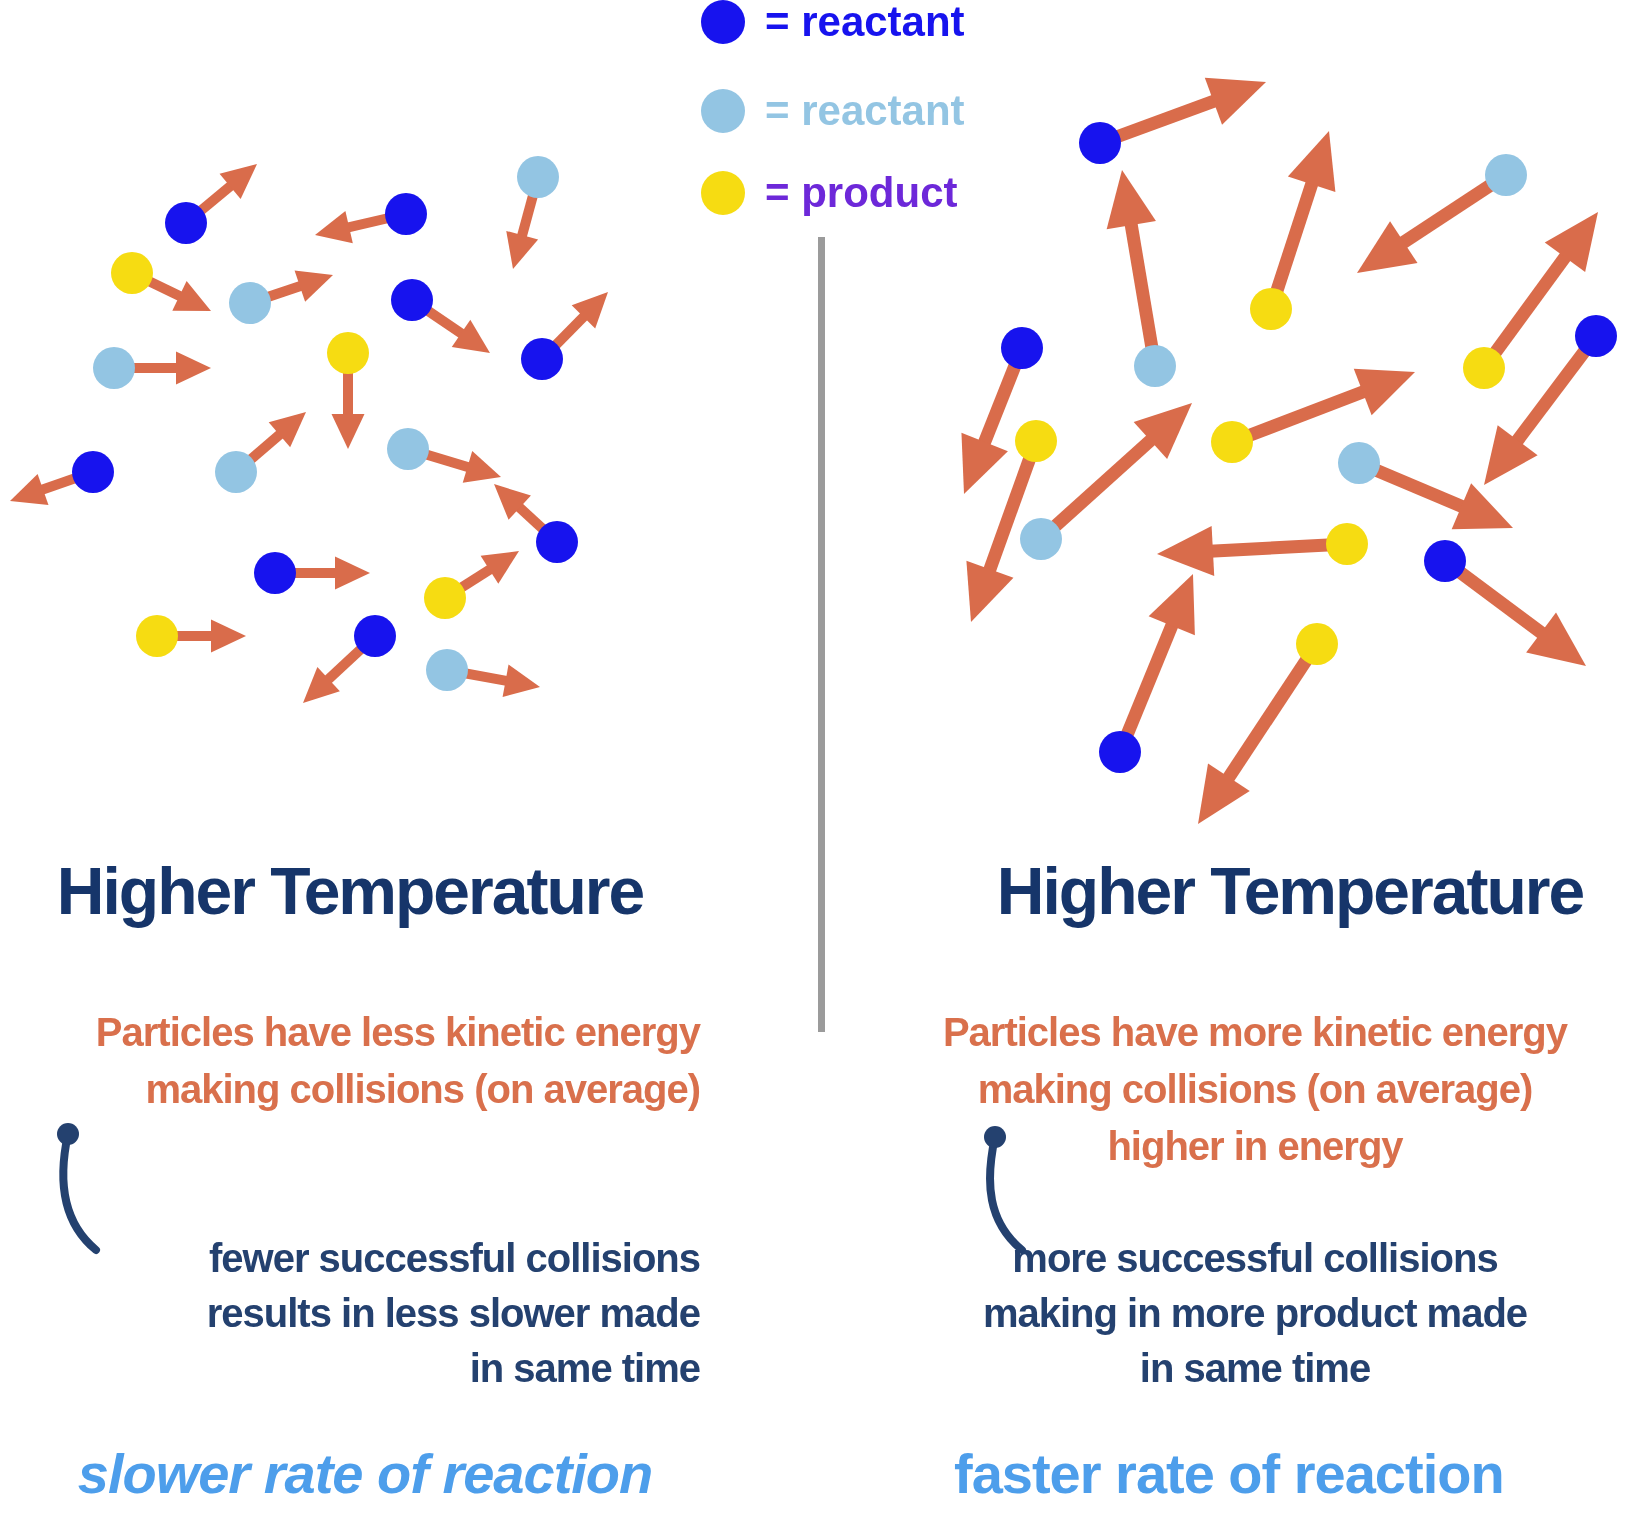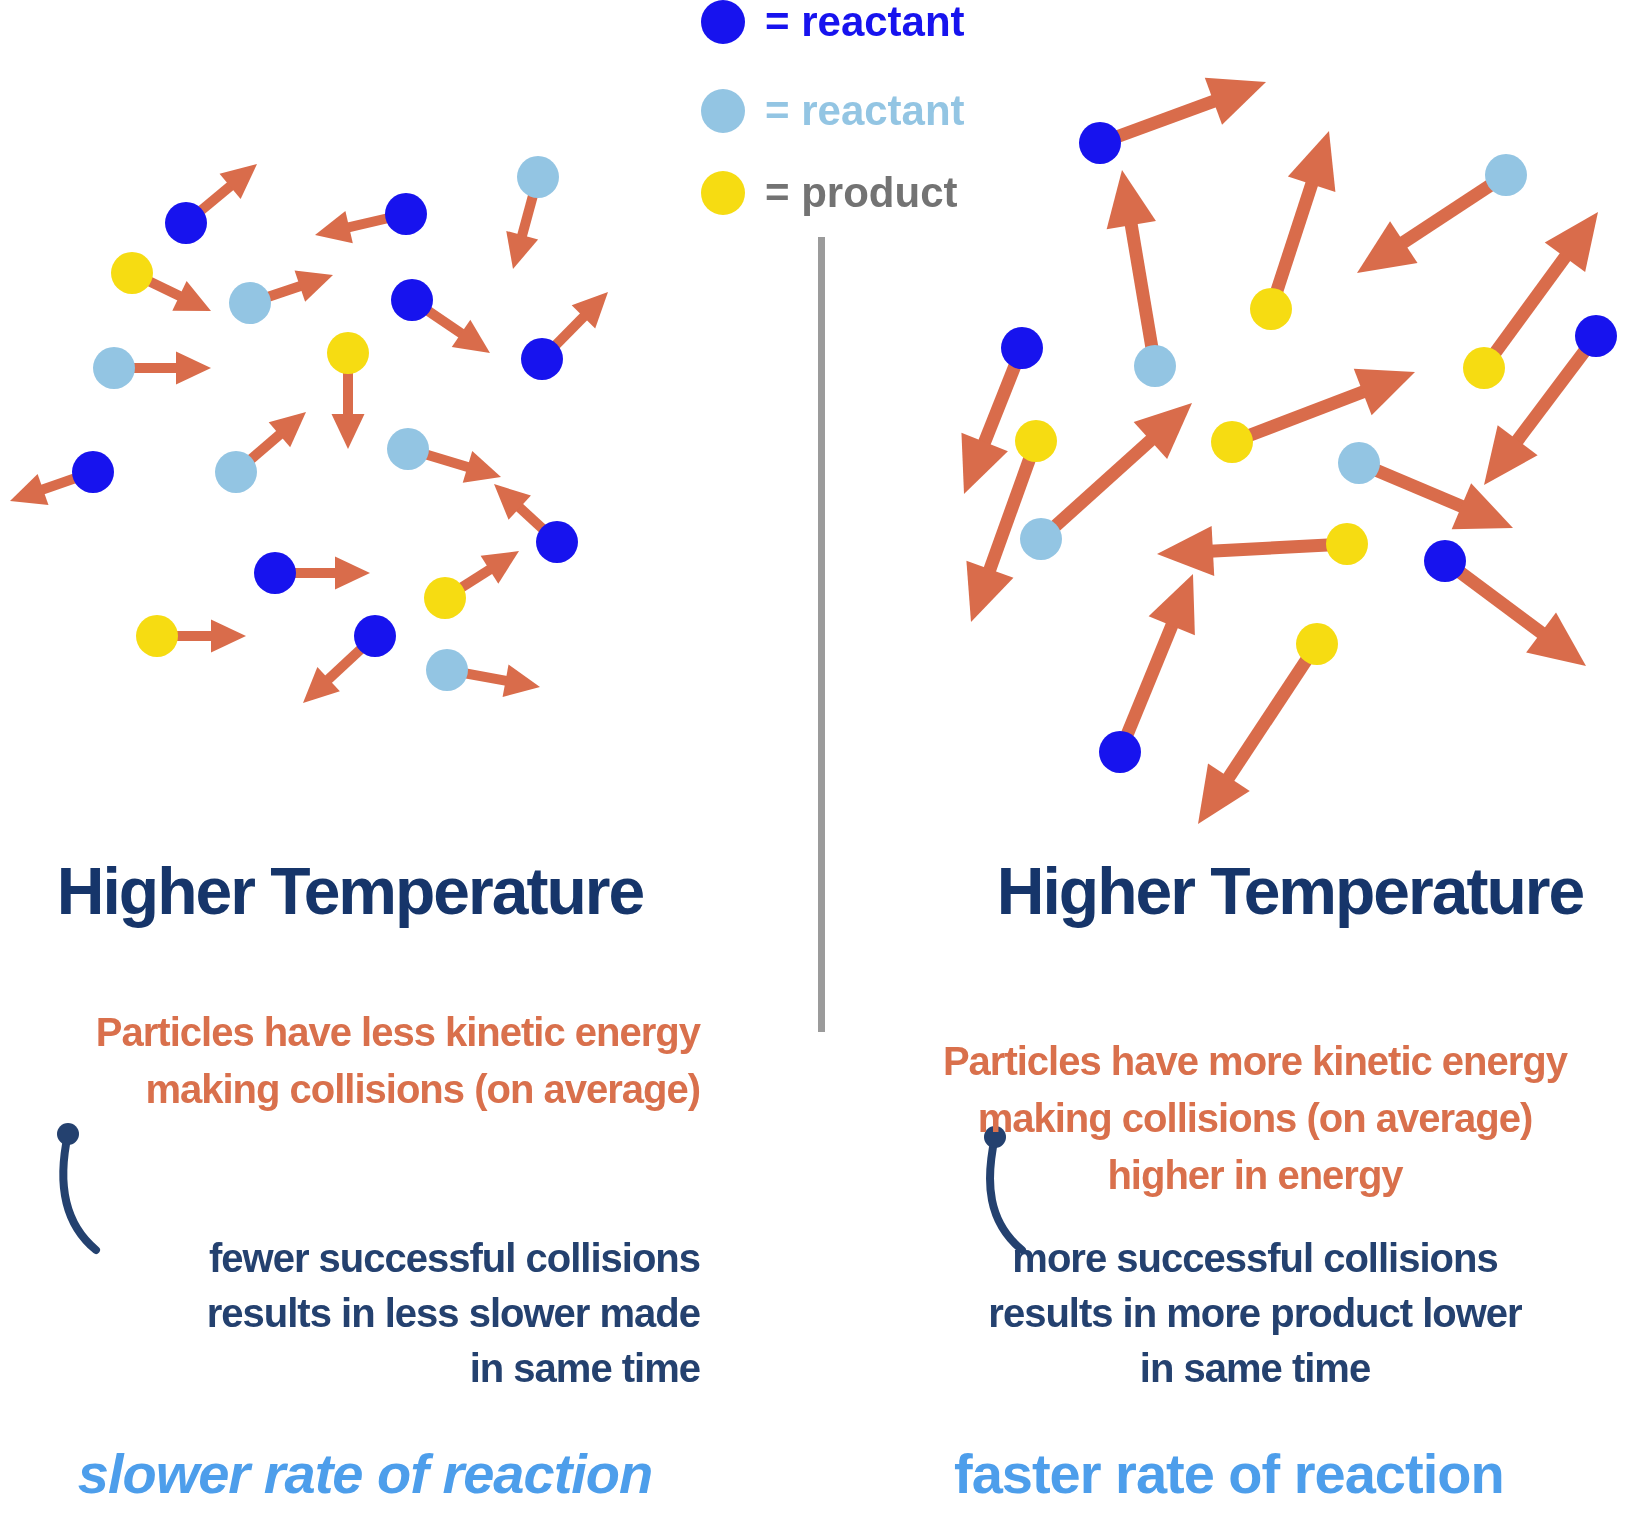--- a/index.html
+++ b/index.html
@@ -136,44 +136,44 @@
     <div class="legend-row" style="top:0;">
       <span class="legend-dot" style="background: rgb(23, 19, 238);"></span>
       <span class="legend-label" style="color: rgb(23, 19, 238);">= reactant</span>
     </div>
     <div class="legend-row" style="top:89px;">
       <span class="legend-dot" style="background: rgb(147, 197, 227);"></span>
       <span class="legend-label" style="color: rgb(147, 197, 227);">= reactant</span>
     </div>
     <div class="legend-row" style="top:171px;">
       <span class="legend-dot" style="background: rgb(246, 220, 18);"></span>
-      <span class="legend-label" style="color: #737373;">= product</span>
+      <span class="legend-label" style="color: #6d28d9;">= product</span>
     </div>
   </div>
 
   <div class="abs divider" style="left:818px;top:237px;height:795px;"></div>
 
   <div class="abs title" style="left:0;top:858px;width:700px;">Higher Temperature</div>
   <div class="abs hand-orange" style="left:0;top:1004px;width:700px;text-align:right;">
     <div>Particles have less kinetic energy</div>
     <div>making collisions (on average)</div>
   </div>
   <div class="abs hand-navy" style="left:0;top:1231px;width:700px;text-align:right;">
     <div>fewer successful collisions</div>
     <div>results in less slower made</div>
     <div>in same time</div>
   </div>
   <div class="abs rate" style="left:25px;top:1446px;width:680px;text-align:center;font-style:italic;">slower rate of reaction</div>
 
   <div class="abs title" style="left:960px;top:858px;width:660px;">Higher Temperature</div>
-  <div class="abs hand-orange" style="left:905px;top:1033px;width:700px;">
+  <div class="abs hand-orange" style="left:905px;top:1004px;width:700px;">
     <div>Particles have more kinetic energy</div>
     <div>making collisions (on average)</div>
     <div>higher in energy</div>
   </div>
   <div class="abs hand-navy" style="left:905px;top:1231px;width:700px;">
     <div>more successful collisions</div>
-    <div>results in more product lower</div>
+    <div>making in more product made</div>
     <div>in same time</div>
   </div>
   <div class="abs rate" style="right:4px;top:1446px;width:680px;text-align:left;">faster rate of reaction</div>
 
 </div>
 
 </body></html>

